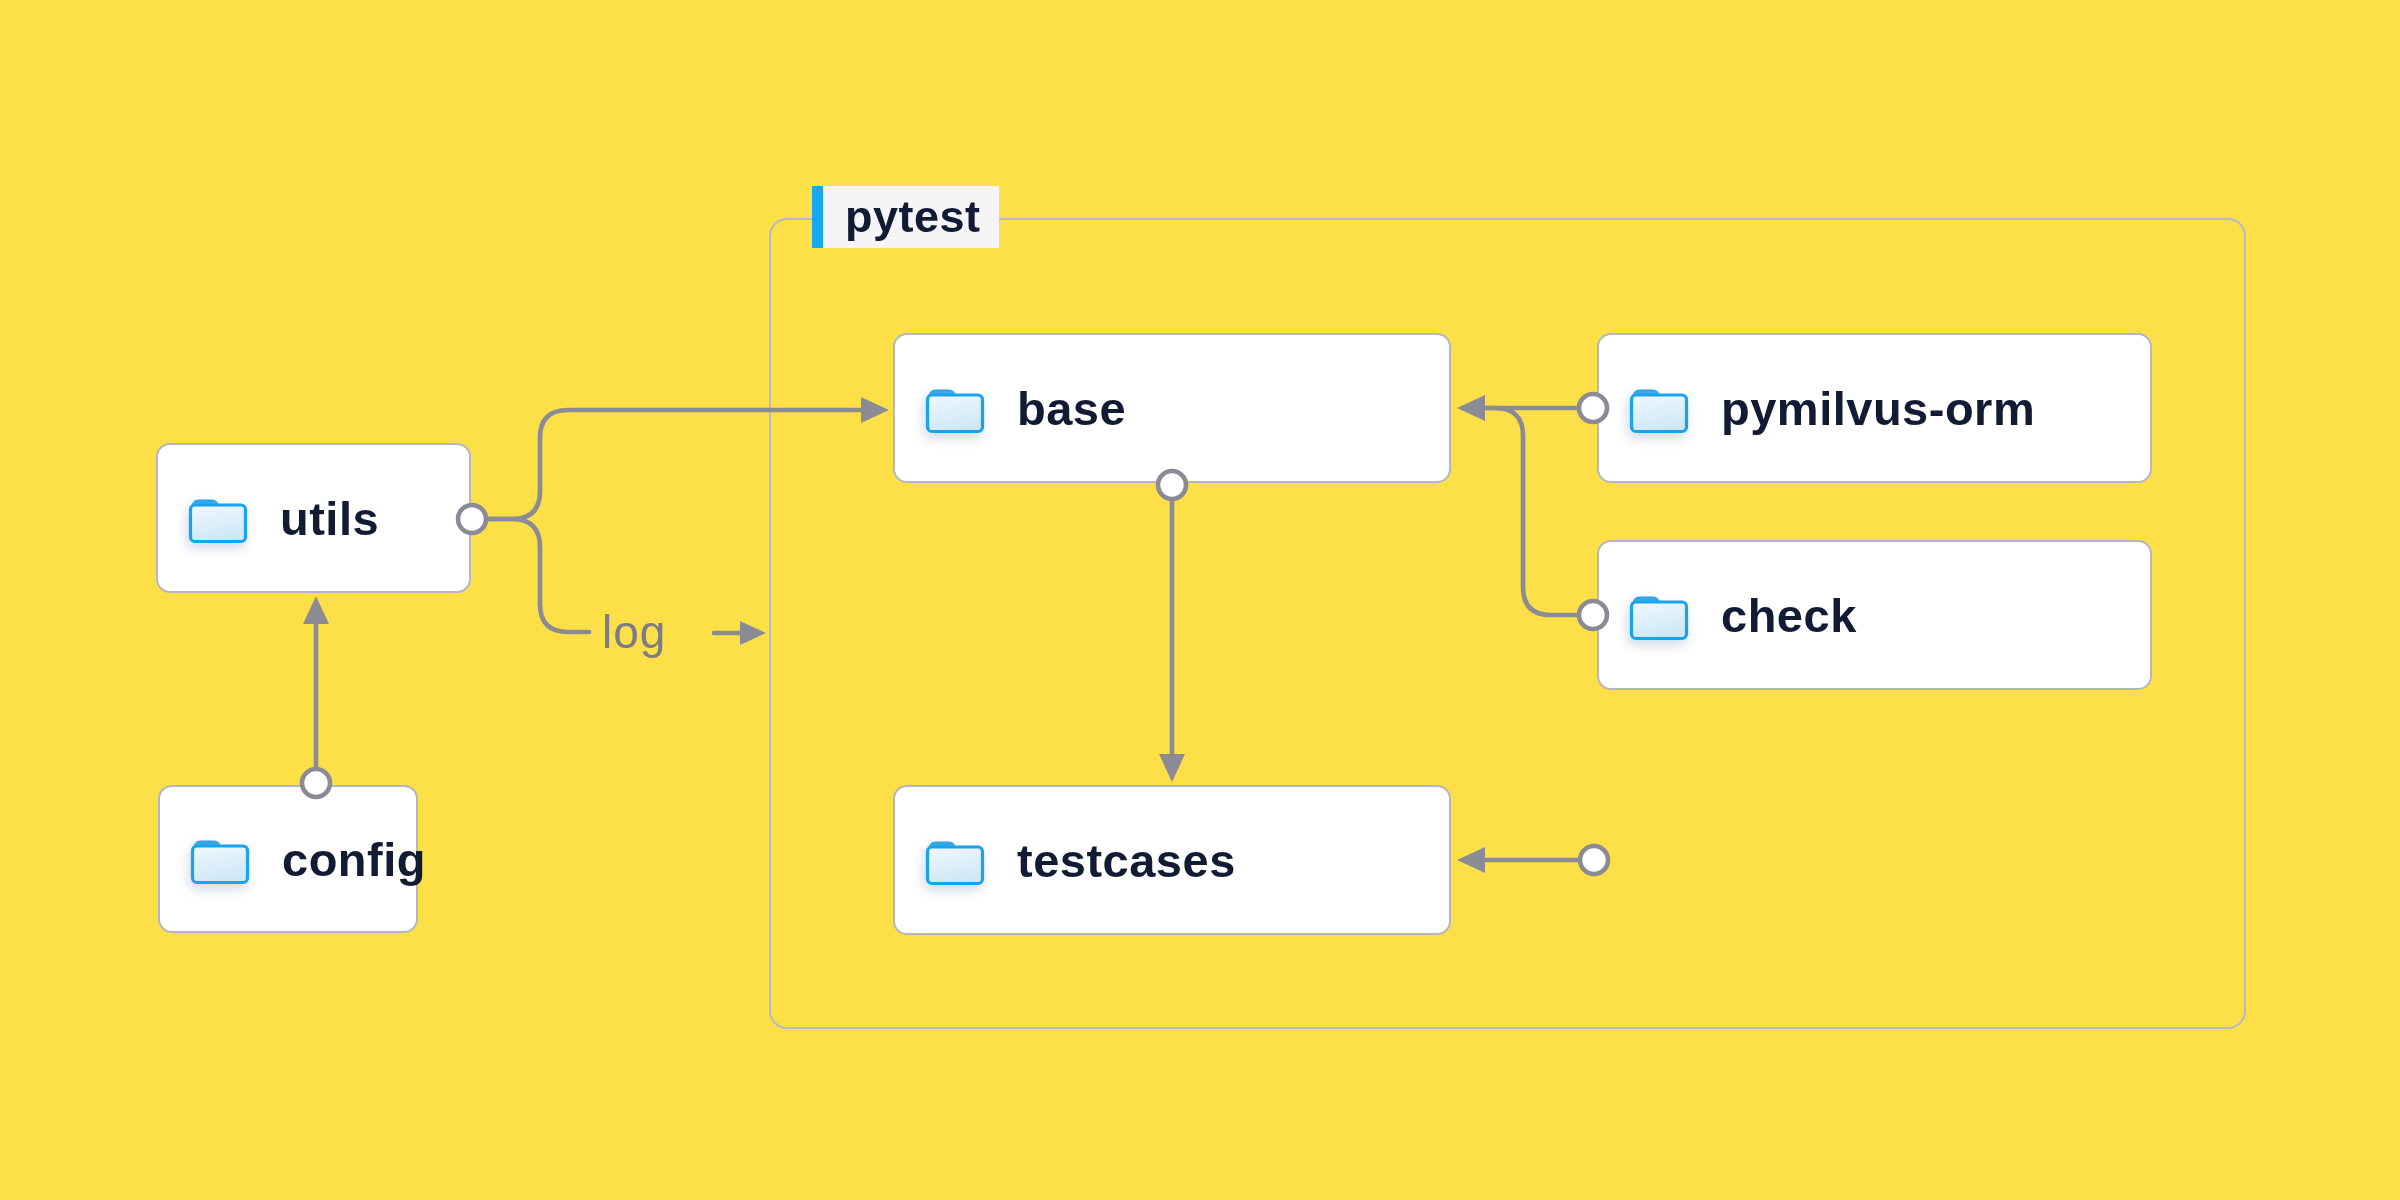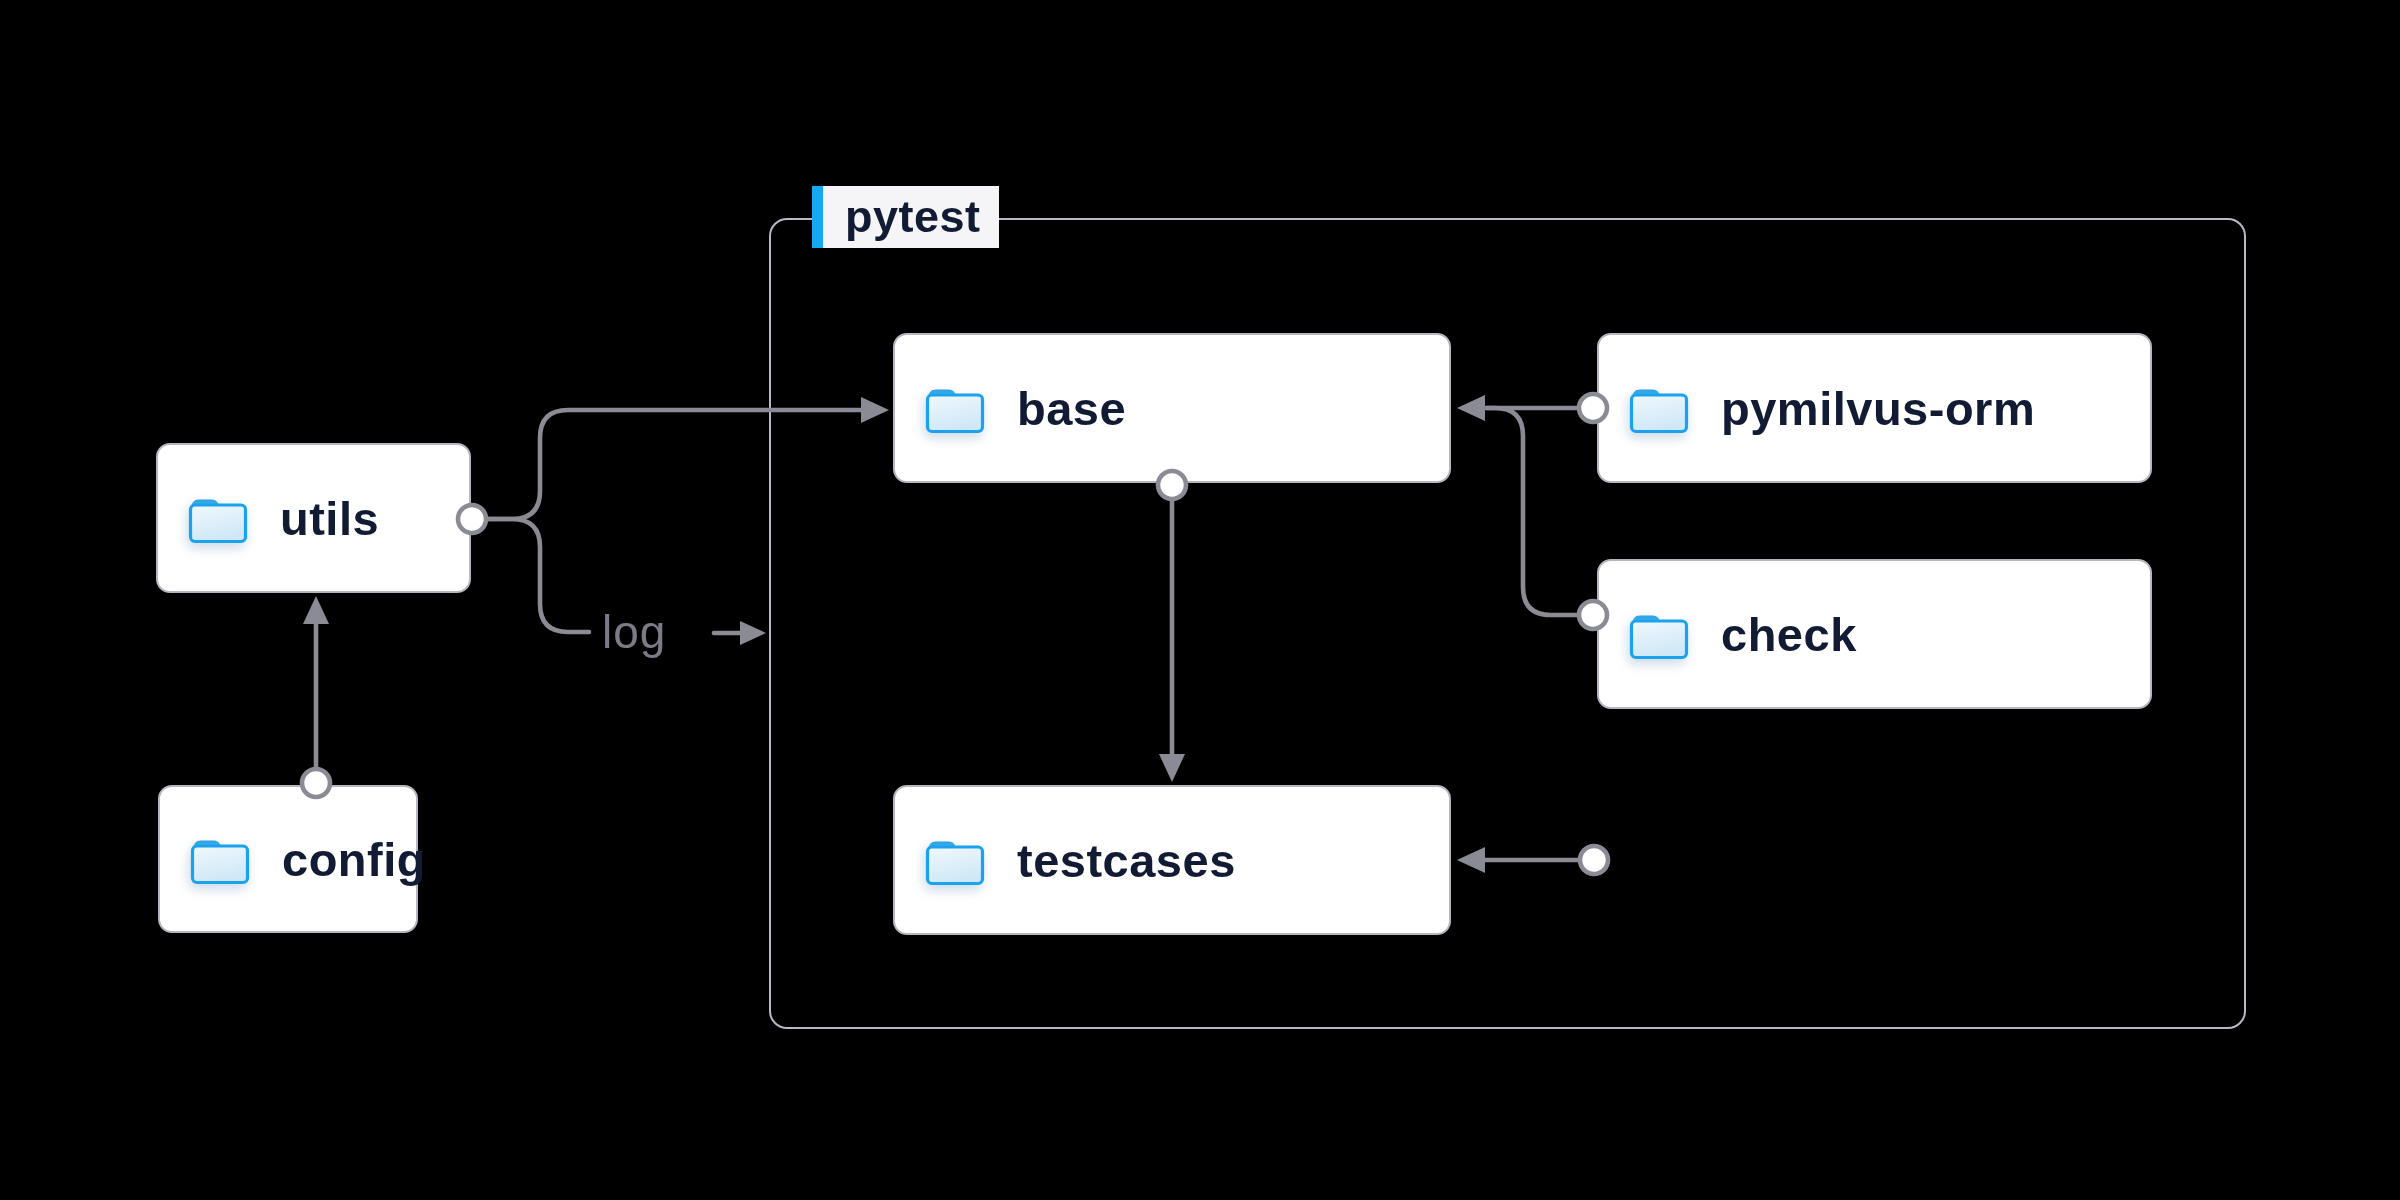--- a/index.html
+++ b/index.html
@@ -1,18 +1,18 @@
 <!DOCTYPE html>
 <html><head>
 <meta charset="utf-8">
 <style>
   html,body{margin:0;padding:0;background:#f5f5f7;}
   .stage{
     position:relative;width:2400px;height:1200px;overflow:hidden;
-    background:#000000;
+    background:#fde047;
     font-family:"Liberation Sans","DejaVu Sans",sans-serif;
   }
   
   .group{
     position:absolute;left:769px;top:218px;width:1477px;height:811px;
     border:2.5px solid #b9b9c4;border-radius:18px;background:transparent;
     box-sizing:border-box;
   }
   .group-label{
     position:absolute;left:812px;top:186px;height:62px;
@@ -32,21 +32,21 @@
   .node-label{
     font-size:47px;font-weight:700;color:#111b33;letter-spacing:.5px;
     white-space:nowrap;
   }
   .folder{display:inline-flex;filter:drop-shadow(-2px 5px 6px rgba(110,150,185,.35));}
   .n-utils   {left:156px; top:443px; width:315px; height:150px;}
   .n-config  {left:158px; top:785px; width:260px; height:148px;}
   .n-base    {left:893px; top:333px; width:558px; height:150px;}
   .n-testcases{left:893px;top:785px; width:558px; height:150px;}
   .n-pymilvus{left:1597px;top:333px; width:555px; height:150px;}
-  .n-check   {left:1597px;top:540px; width:555px; height:150px;margin-top:19px;}
+  .n-check   {left:1597px;top:540px; width:555px; height:150px;}
   .n-common  {left:1597px;top:785px; width:555px; height:150px;}
   
   .edges{position:absolute;left:0;top:0;pointer-events:none;}
   .edges path{stroke:#8b8b96;stroke-width:4.6;fill:none;stroke-linecap:round;stroke-linejoin:round;}
   .edges polygon{fill:#8b8b96;stroke:none;}
   .edges circle{fill:#ffffff;stroke:#8b8b96;stroke-width:4.6;}
   .log-label{
     position:absolute;left:602px;top:604px;
     font-size:46px;font-weight:400;color:#7c7c88;letter-spacing:1px;line-height:56px;
   }

